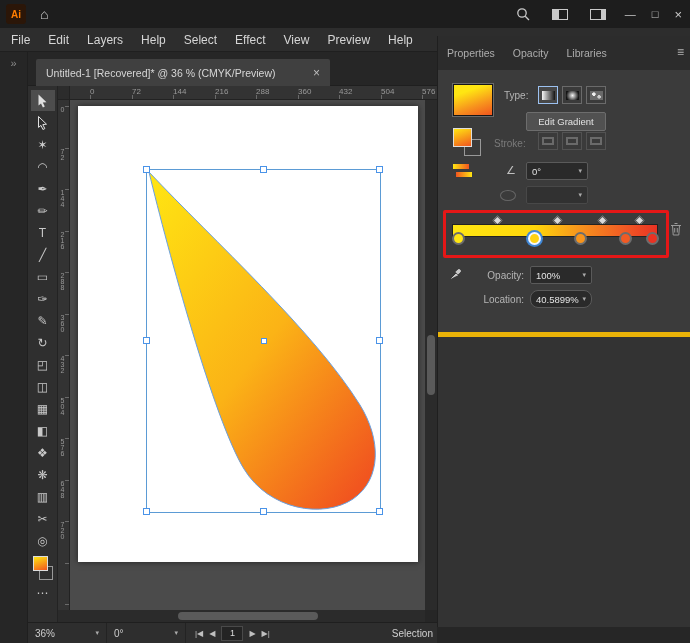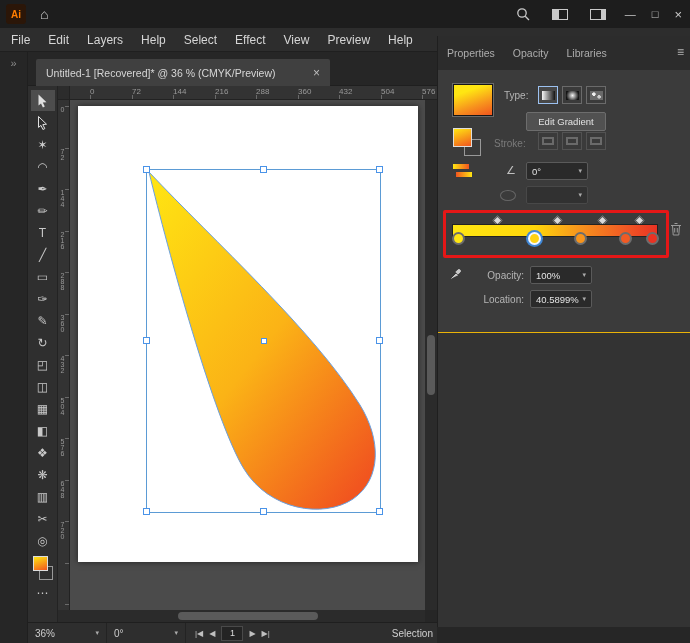--- a/index.html
+++ b/index.html
@@ -88,21 +88,21 @@
   
   .right-panel{position:absolute;left:437px;top:36px;width:253px;height:591px;background:#333;
                border-left:1px solid #1f1f1f;box-sizing:border-box;}
   .panel-tabs{height:34px;background:#2c2c2c;display:flex;align-items:stretch;position:relative;
               border-bottom:1px solid #262626;}
   .ptab{display:flex;align-items:center;padding:0 9px;font-size:10.5px;color:#adadad;}
   .gradient-tab{margin-left:10px;background:#3b3b3b;color:#ececec;display:flex;align-items:center;
                 padding:0 11px;font-size:10.5px;border:1px solid #262626;border-bottom:none;}
   .hamburger{position:absolute;right:6px;top:9px;color:#b5b5b5;font-size:12px;}
   .gp{position:absolute;left:0;top:34px;width:253px;height:262px;background:#3b3b3b;
-      border-bottom:1px solid #eab308;}
+      border-bottom:5px solid #eab308;}
   .plabel{position:absolute;font-size:10px;color:#b5b5b5;}
   .plabel.dim{color:#7a7a7a;}
   .big-swatch{position:absolute;left:15px;top:14px;width:38px;height:30px;border:1px solid #161616;
               outline:1px solid #6a6a6a;background:linear-gradient(160deg,#FFE612 25%,#F7941D 65%,#F1551F 100%);}
   .tbtn{position:absolute;width:20px;height:18px;background:#3a3a3a;border:1px solid #6a6a6a;
         box-sizing:border-box;display:flex;align-items:center;justify-content:center;}
   .tbtn.sel{border-color:#9cc1f0;background:#474747;}
   .tbtn.dis{opacity:.5;}
   .tin{width:13px;height:9px;}
   .lin{background:linear-gradient(90deg,#f5f5f5,#151515);}
@@ -459,20 +459,20 @@
         <svg width="12" height="12" viewBox="0 0 12 12">
             <path d="M1.5 10.5 L6 6 L7.5 7.5 M8.5 1.5 a1.9 1.9 0 0 1 2 2 L8 6.2 L5.8 4 Z" stroke="#c9c9c9" fill="#c9c9c9" stroke-width="1"></path>
           </svg>
       </div>
       <span class="plabel" style="left:18px;top:200px;width:68px;text-align:right;">Opacity:</span>
       <div class="dd" style="left:92px;top:196px;width:62px;">
         <span>100%</span>
         <span class="chev">▾</span>
       </div>
       <span class="plabel" style="left:18px;top:224px;width:68px;text-align:right;">Location:</span>
-      <div class="dd" style="left:92px;top:220px;width:62px;">
+      <div class="dd" style="left:92px;top:220px;width:62px;border-radius:8px;">
         <span>40.5899%</span>
         <span class="chev">▾</span>
       </div>
     </div>
   </div>
 
 </div>
 
 </body></html>

